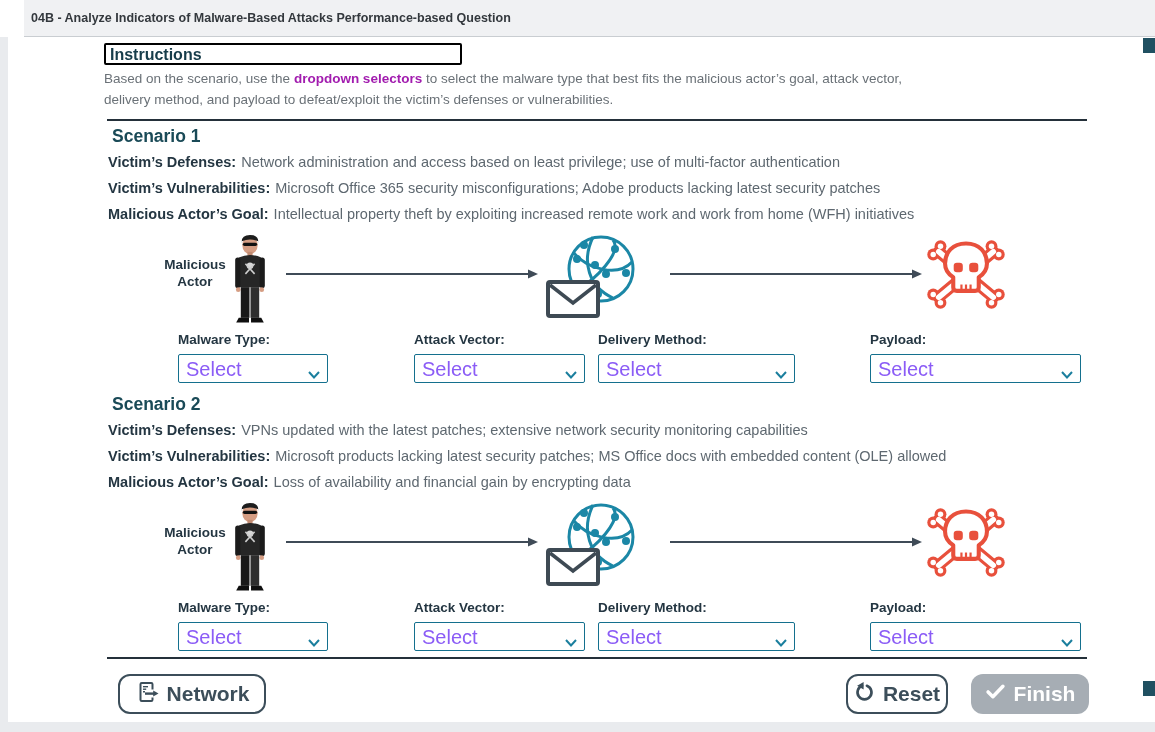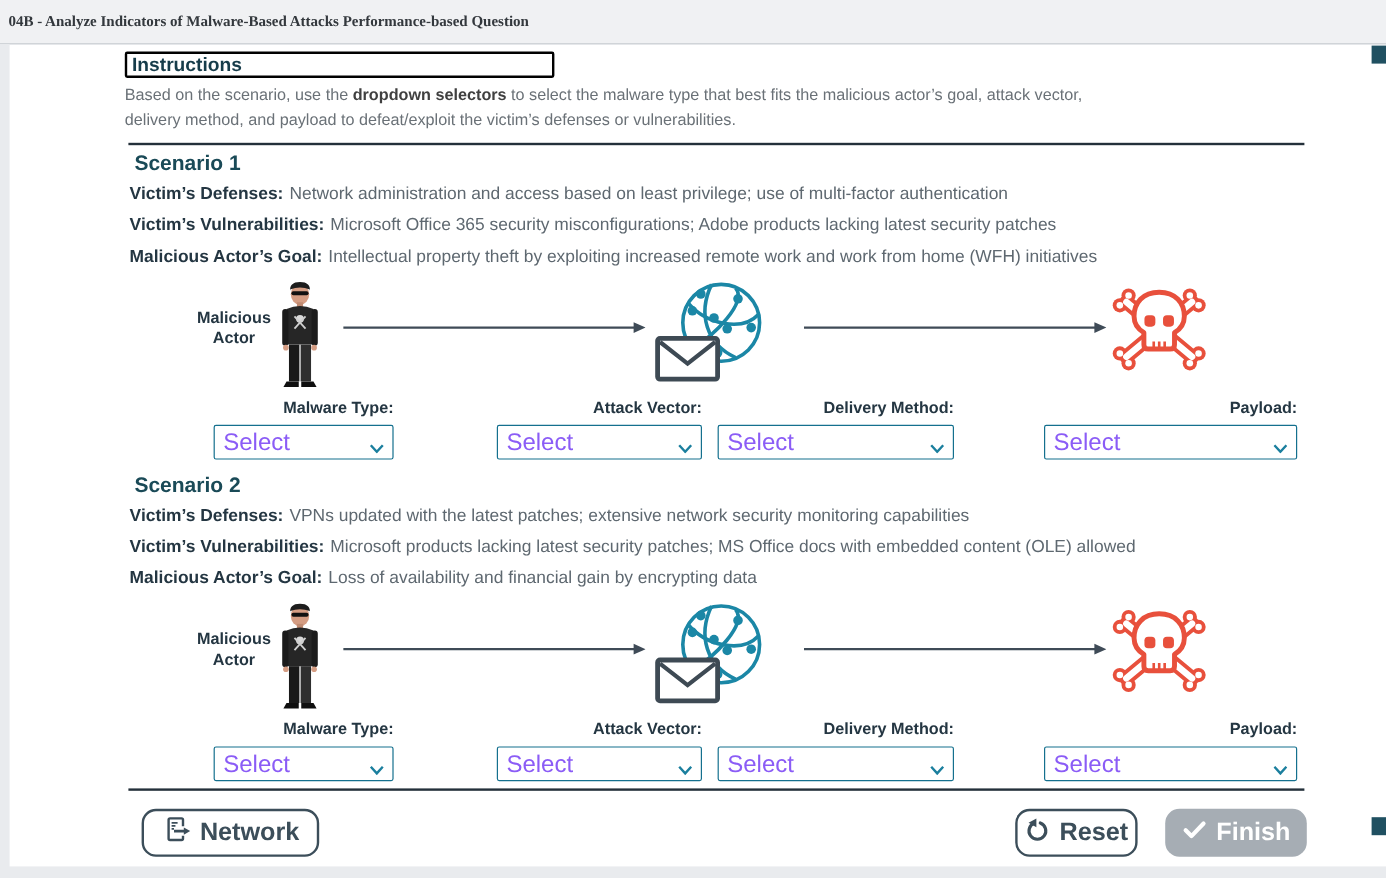--- a/index.html
+++ b/index.html
@@ -1,36 +1,36 @@
 <!DOCTYPE html>
 <html><head>
 <meta charset="utf-8">
 <style>
   * { margin:0; padding:0; box-sizing:border-box; }
   html,body { width:1155px; height:732px; }
   body { font-family:"Liberation Sans","DejaVu Sans",sans-serif; background:#fff; }
   .page { position:relative; width:1155px; height:732px; background:#fff; overflow:hidden; }
 
-  .header-bar { position:absolute; left:0; top:0; right:0; height:37px; background:#f0f1f3;
+  .header-bar { position:absolute; left:24px; top:0; right:0; height:37px; background:#f0f1f3;
     border-bottom:1px solid #c9cdd1; display:flex; align-items:center; padding-left:7px;
-    font-size:12.5px; font-weight:bold; color:#33383d;font-family:Liberation Serif, serif; }
+    font-size:12.5px; font-weight:bold; color:#33383d; }
 
   .left-gutter { position:absolute; left:0; top:37px; width:8px; bottom:0; background:#e9ebee; }
   .bottom-gutter { position:absolute; left:0; top:722px; width:100%; height:10px; background:#e9ebee; }
 
   .scroll-marker { position:absolute; left:1143px; width:12px; height:15px; background:#205061; }
   .scroll-marker.top { top:38px; }
   .scroll-marker.bottom { top:681px; }
 
   .instructions-box { position:absolute; left:104px; top:43px; width:358px; height:22px;
     border:2px solid #000; border-radius:2px; }
   .instructions-heading { font-size:16px; font-weight:bold; color:#163c4a; line-height:19px; padding-left:4px; white-space:nowrap; }
   .instructions-text { position:absolute; left:104px; top:69px; width:835px; font-size:13.5px;
     color:#6a7177; line-height:20.5px; }
-  .instructions-text b { color:#404040; }
+  .instructions-text b { color:#a21caf; }
 
   .divider { position:absolute; left:107px; width:980px; height:2px; background:#24303a; }
   .divider.d1 { top:119px; }
   .divider.d2 { top:657px; }
 
   .scenario-block { position:absolute; left:0; width:1155px; height:260px; }
   .scenario-block.s1 { top:126px; }
   .scenario-block.s2 { top:394px; }
 
   .scenario-title { position:absolute; left:112px; top:0; font-size:17.5px; font-weight:bold; color:#1a4a57; }
@@ -40,21 +40,21 @@
   .detail-value { color:#5e6870; }
 
   .actor-label { position:absolute; left:152px; top:130px; width:86px; text-align:center;
     font-size:13.5px; font-weight:bold; color:#243642; line-height:17px; }
   .person-icon { position:absolute; left:228px; top:108px; }
   .flow-arrow { position:absolute; top:140px; }
   .flow-arrow.a1 { left:286px; } .flow-arrow.a2 { left:670px; }
   .globe-icon { position:absolute; left:543px; top:106px; }
   .skull-icon { position:absolute; left:925px; top:112px; }
 
-  .dd-label { position:absolute; top:206px; text-align:right; font-size:13.5px; font-weight:bold; color:#243642; }
+  .dd-label { position:absolute; top:206px; text-align:left; font-size:13.5px; font-weight:bold; color:#243642; }
   .dd-label.c1 { left:178px; width:150px; } .dd-label.c2 { left:414px; width:171px; }
   .dd-label.c3 { left:598px; width:197px; } .dd-label.c4 { left:870px; width:211px; }
 
   .select-wrap { position:absolute; top:228px; height:29px; }
   .select-wrap.c1 { left:178px; width:150px; } .select-wrap.c2 { left:414px; width:171px; }
   .select-wrap.c3 { left:598px; width:197px; } .select-wrap.c4 { left:870px; width:211px; }
   .select-wrap select { appearance:none; -webkit-appearance:none; width:100%; height:29px;
     border:1.5px solid #14708e; border-radius:2px; background:#fff; color:#8b5cf6;
     font-size:20px; padding-left:7px; font-family:inherit; }
   .select-wrap .chev { position:absolute; right:8px; top:11px; pointer-events:none; }

